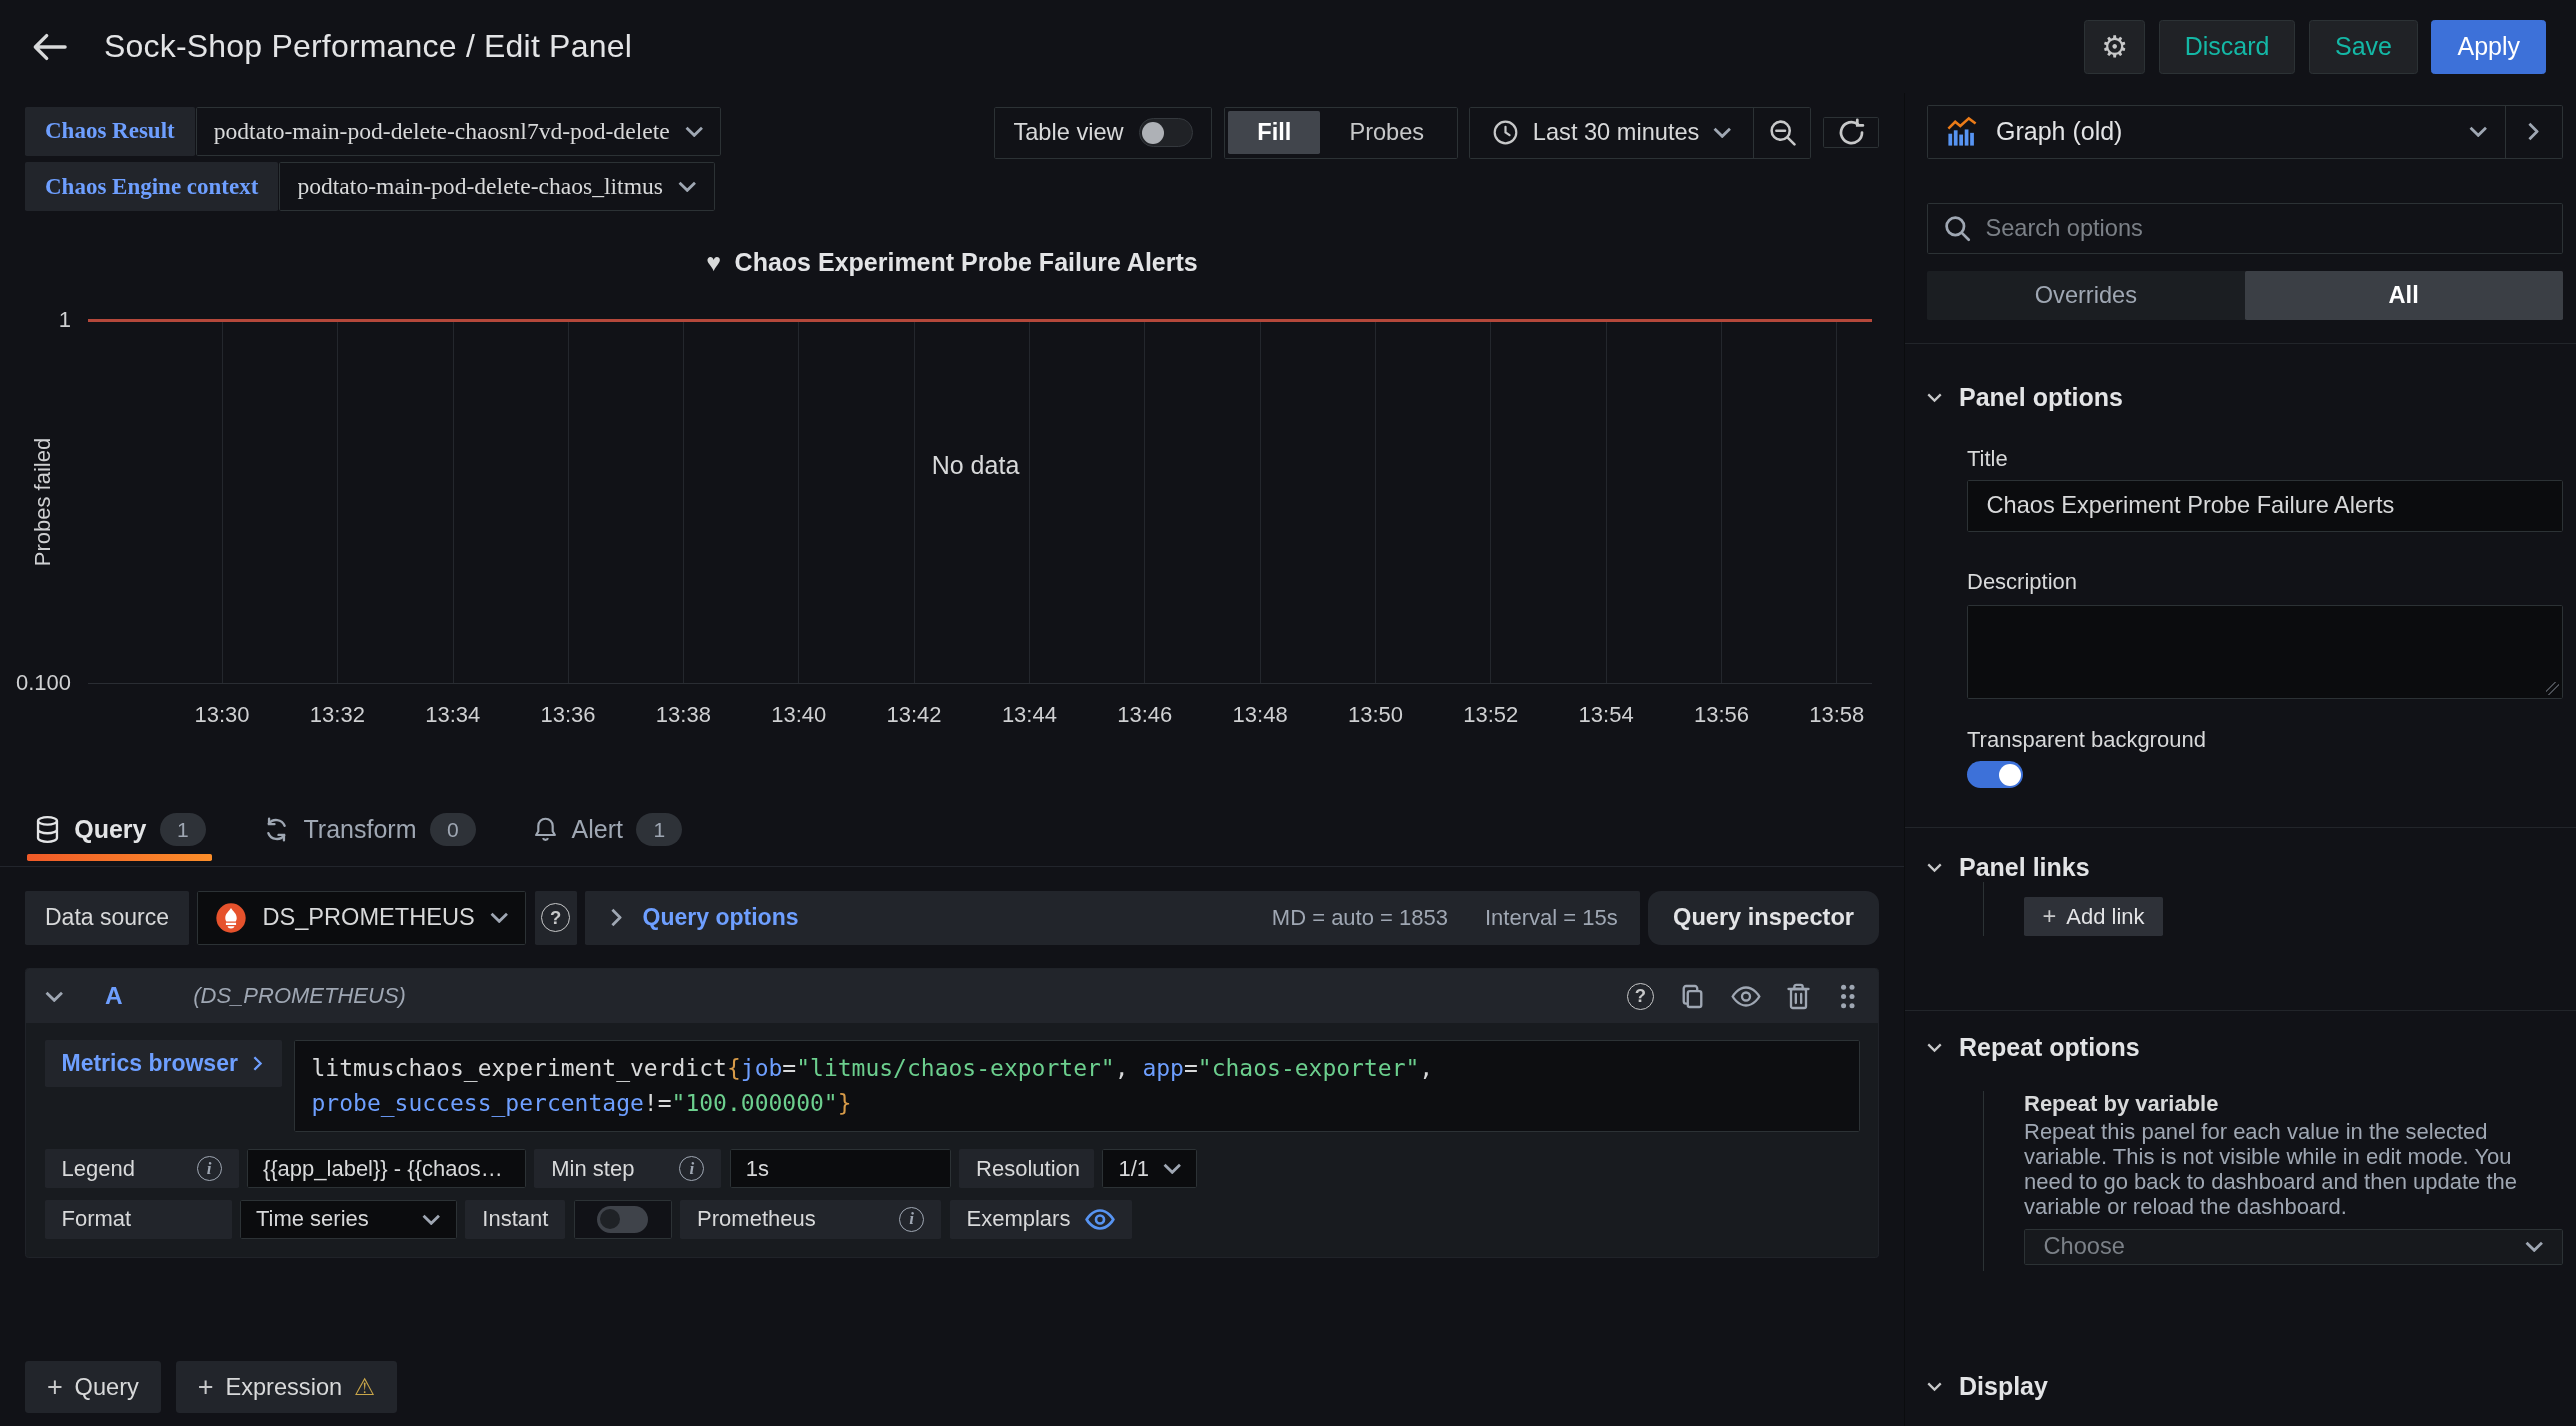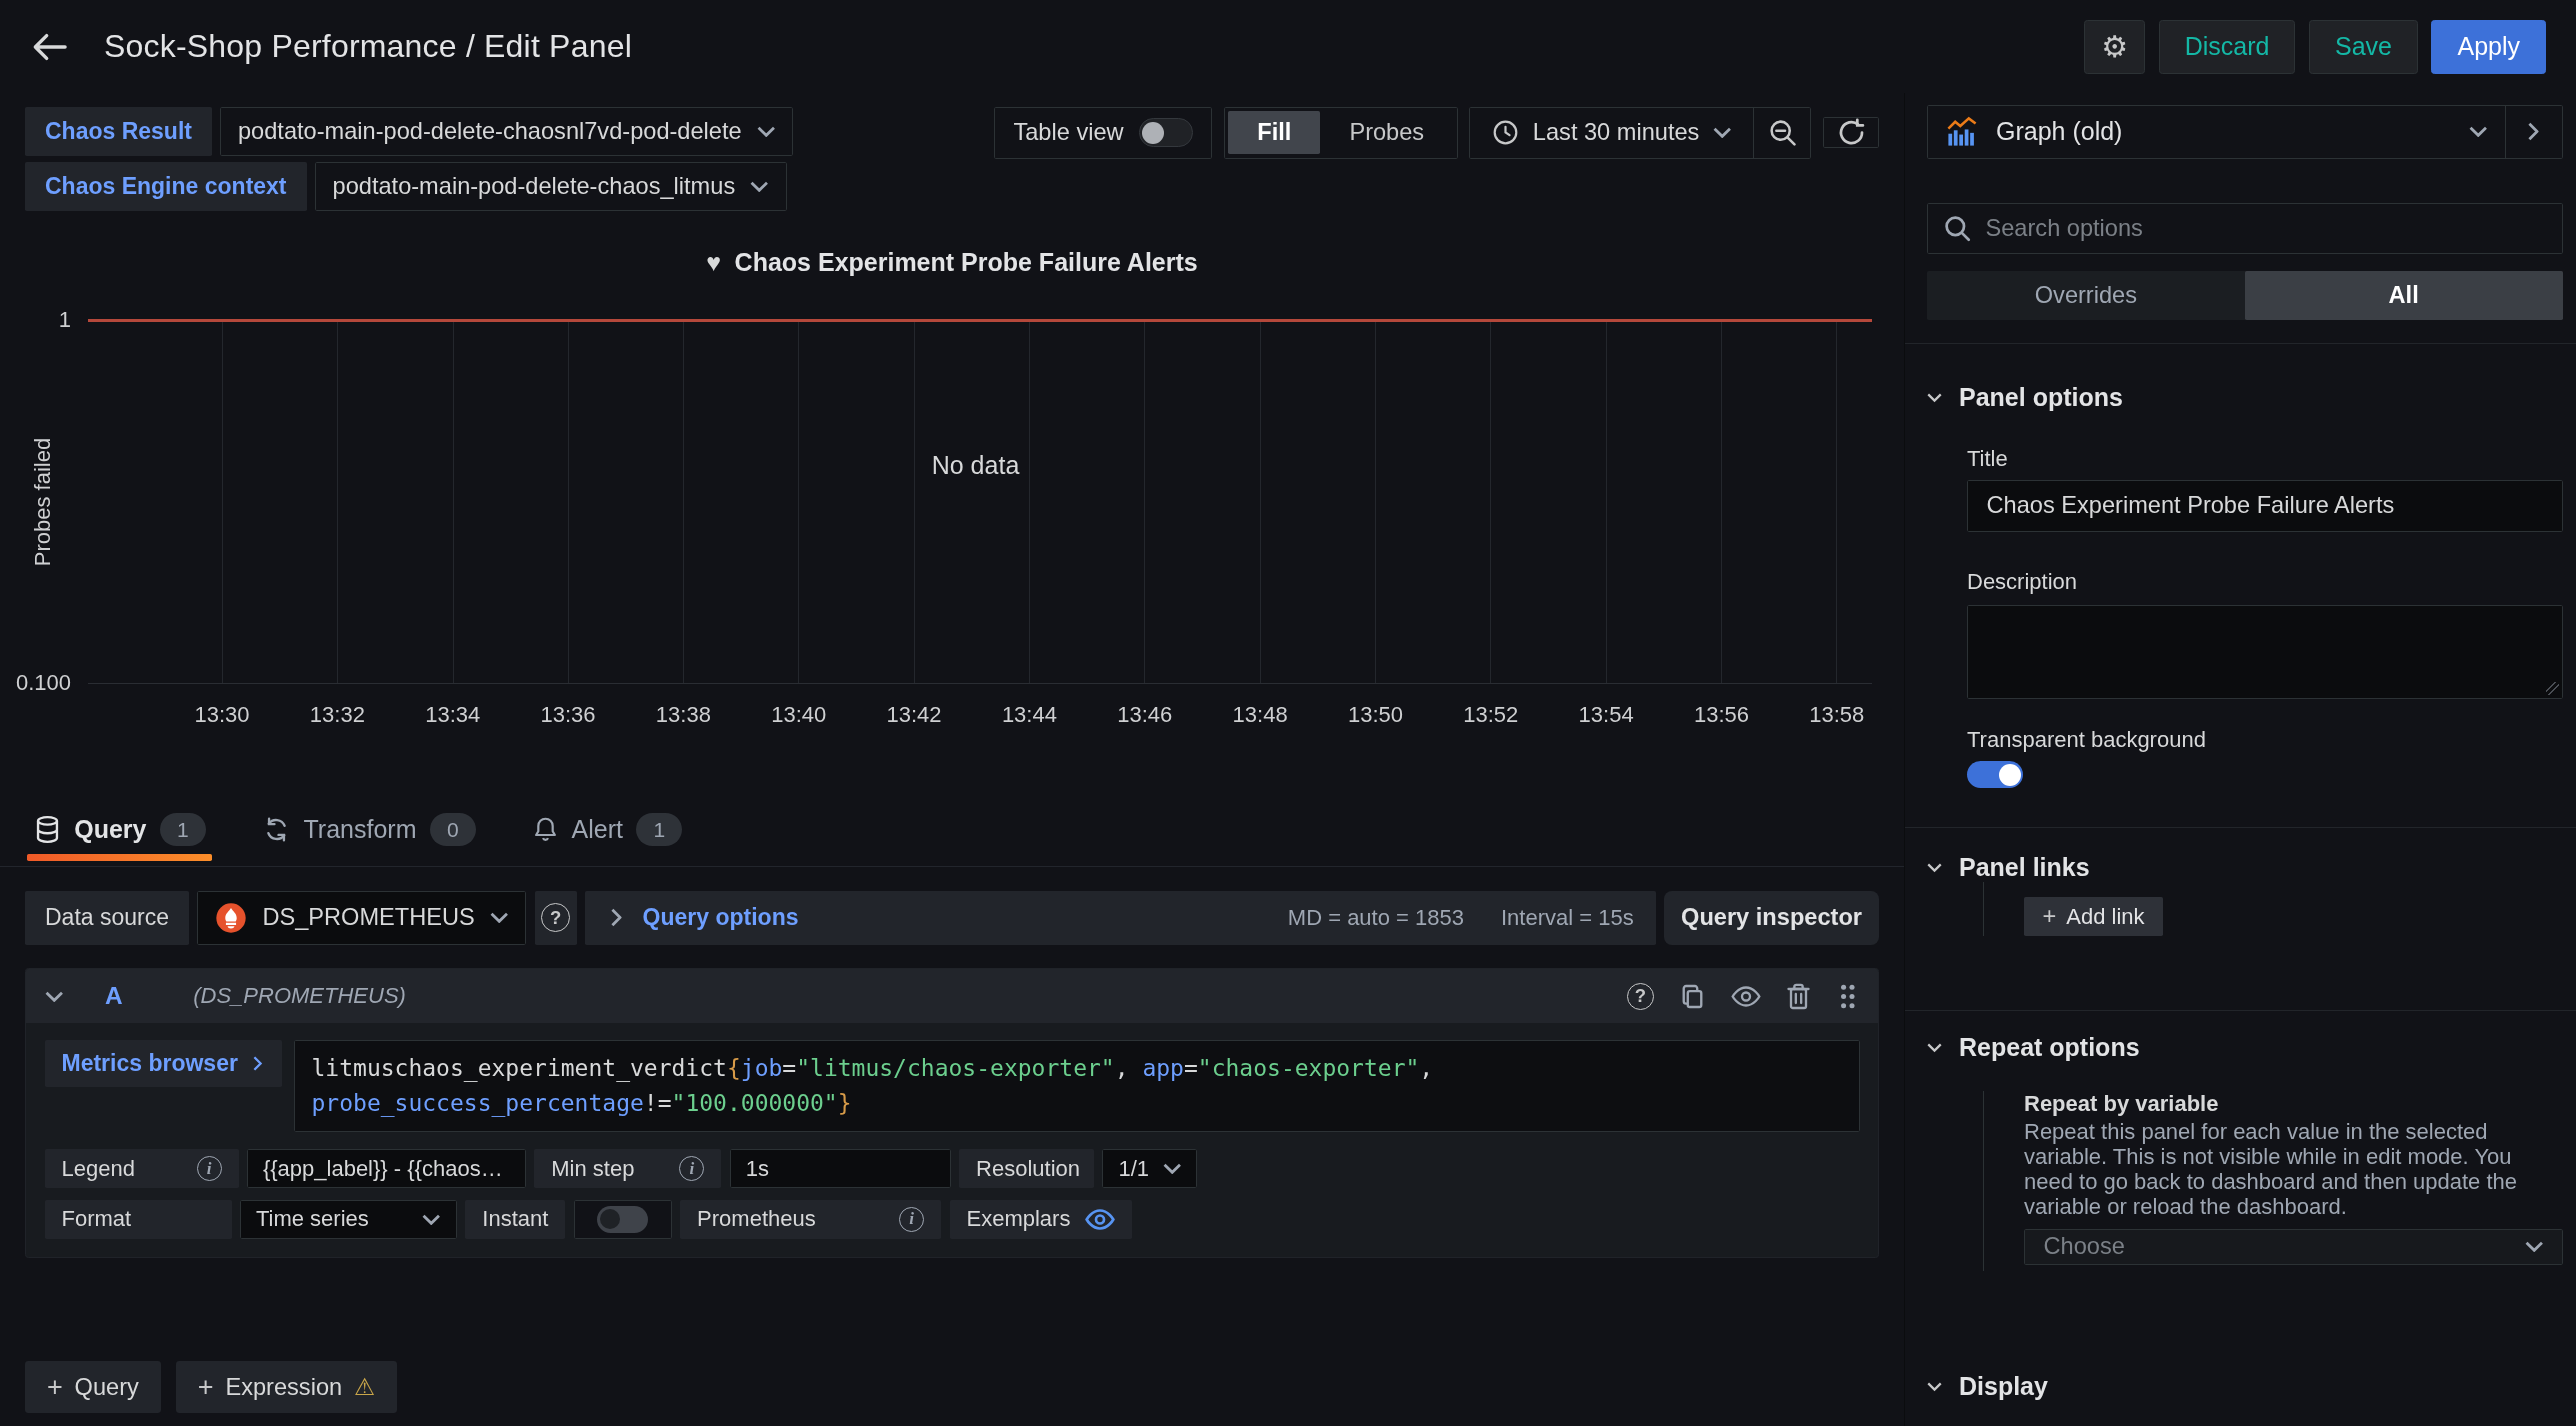--- a/index.html
+++ b/index.html
@@ -24,21 +24,21 @@
   .gear-glyph::before { content:"\2699"; font-size:30px; color:#c7c8c9; }
 
   
   .content { display:flex; height:1333px; }
   .left-pane { width:1904px; position:relative; }
   .sidebar { flex:1; border-left:1.7px solid #0b0c0e; padding:11.8px 13.5px 0 22px; overflow:hidden; }
 
   
   .filters-row { display:flex; justify-content:space-between; align-items:flex-start; padding:13.5px 25px 0 25px; height:128px; }
   .variables { display:flex; flex-direction:column; gap:6.7px; align-items:flex-start; }
-  .variable { display:flex; align-items:stretch; gap:8px; }
+  .variable { display:flex; align-items:stretch; gap:1px;font-family:Liberation Serif, serif; }
   .var-label { background:#22252b; border-radius:1.7px; padding:0 20px; height:49px; display:flex; align-items:center;
                color:#6e9fff; font-weight:700; font-size:23px; }
   .var-value { border:0.8px solid #2c3235; border-radius:1.7px; background:#111217; height:49px;
                display:flex; align-items:center; gap:15px; padding:0 17px; font-size:23.6px; color:#d8d9da; cursor:pointer; }
   .chev { width:18.5px; height:11px; color:#9fa7b3; flex:none; }
   .chev.right { transform:rotate(-90deg); }
   .graph-toolbar { display:flex; gap:11.8px; align-items:center; }
   .tool-box { height:52px; border:0.8px solid #2c3235; border-radius:1.7px; background:#111217; display:flex; align-items:center; }
   .tableview { padding:0 18.5px; gap:15px; }
   .toggle { width:54px; height:29px; border-radius:14.3px; position:relative; flex:none; cursor:pointer; }
@@ -88,21 +88,21 @@
   .help-btn { width:42px; background:#22252b; border-radius:1.7px; display:flex; align-items:center; justify-content:center; cursor:pointer; }
   .circle-q { width:29px; height:29px; border:1.7px solid #c7c8c9; border-radius:50%; display:flex; align-items:center; justify-content:center;
               font-size:18.5px; color:#c7c8c9; font-weight:700; }
   .circle-q::before { content:"?"; }
   .circle-i { width:25px; height:25px; border:1.7px solid #9fa7b3; border-radius:50%; display:flex; align-items:center; justify-content:center;
               font-size:17px; color:#9fa7b3; font-style:italic; font-weight:700; flex:none; }
   .circle-i::before { content:"i"; font-family:"Liberation Serif", serif; }
   .qopts-bar { flex:1; background:#22252b; border-radius:1.7px; display:flex; align-items:center; gap:17px; padding:0 22px; cursor:pointer; }
   .qopts-label { color:#6e9fff; font-weight:700; font-size:23px; }
   .qopts-stats { margin-left:auto; display:flex; gap:37px; color:#9fa7b3; font-size:22px; }
-  .inspector-btn { background:#22252b; border-radius:8px; display:flex; align-items:center; padding:0 17px; font-weight:700; font-size:23.6px; color:#e3e4e6; cursor:pointer; }
+  .inspector-btn { background:#22252b; border-radius:13px; display:flex; align-items:center; padding:0 25px; font-weight:700; font-size:23.6px; color:#e3e4e6; cursor:pointer; }
 
   
   .query-card { margin:23.6px 25px 0 25px; background:#181b1f; border:0.8px solid #202329; border-radius:3.4px; }
   .qheader { height:54px; background:#22252b; border-radius:2.5px 2.5px 0 0; display:flex; align-items:center; gap:18.5px; padding:0 18.5px; }
   .ref-id { color:#6e9fff; font-weight:700; font-size:24.4px; margin-left:23.6px; }
   .ds-hint { color:#9fa7b3; font-style:italic; font-size:22px; margin-left:52px; }
   .qactions { margin-left:auto; display:flex; align-items:center; gap:25px; color:#9fa7b3; }
   .qactions > * { cursor:pointer; }
   .qbody { padding:17px 18.5px 18.5px 18.5px; }
   .metrics-row { display:flex; align-items:flex-start; gap:11.8px; }

